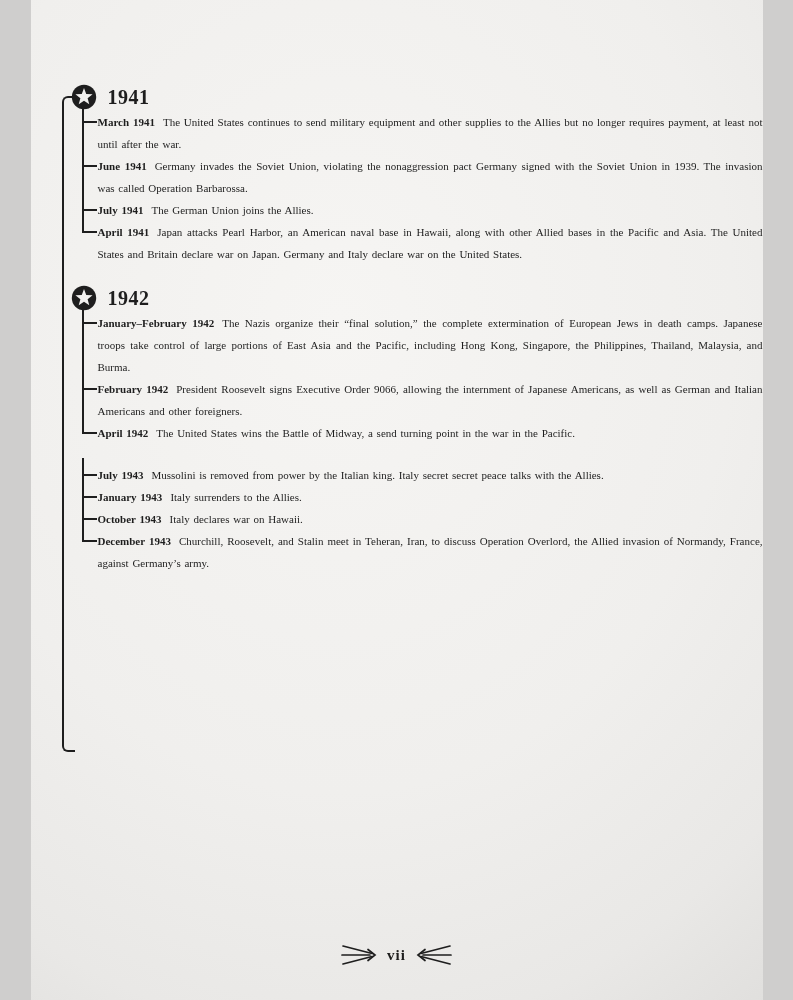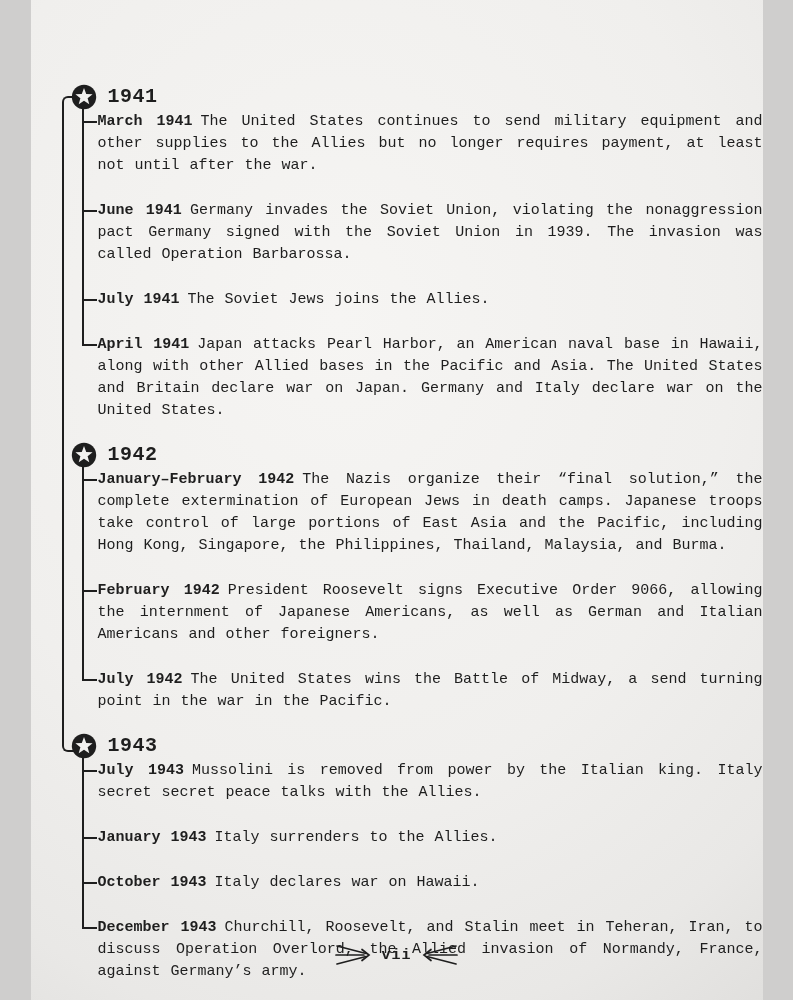--- a/index.html
+++ b/index.html
@@ -5,21 +5,21 @@
   html,body { margin:0; padding:0; }
   body { background:#cfcecd; }
   .page {
     position:relative;
     width:732px; height:1000px;
     margin:0 auto;
     overflow:hidden;
     background:
       radial-gradient(120% 105% at 42% 32%,
         #f6f5f3 0%, #f0efed 45%, #e9e8e6 68%, #dddcda 86%, #cfcecc 100%);
-    font-family:Liberation Mono, monospace;
+    font-family:Liberation Serif, serif;
     color:#1e1e1e;
   }
   
   .outer-line {
     position:absolute;
     left:31px; width:11px;
     border-left:2.6px solid #1e1e1e;
     border-top:2.6px solid #1e1e1e;
     border-bottom:2.6px solid #1e1e1e;
     border-radius:6px 0 0 6px;
@@ -34,39 +34,39 @@
     position:relative; z-index:2;
     display:flex; align-items:center; gap:11px;
     height:26px; margin:0 0 1px 0;
   }
   .star-badge { width:26px; height:26px; flex:0 0 26px; display:block; }
   .year-label {
     margin:0; font-size:20px; line-height:26px;
     font-weight:bold; letter-spacing:0.5px;
   }
   .entries { position:relative; z-index:1; margin-left:11px; }
-  .entry { position:relative; padding-left:16px; margin-top:23px; }
+  .entry { position:relative; padding-left:16px; }
   .entry:first-child { margin-top:1px; }
   
   .entry::before {
     content:""; position:absolute;
     left:0; top:-24px; bottom:0; width:2.5px;
     background:#1e1e1e;
   }
   .entry:first-child::before { top:-6px; }
   .entry:last-child::before { bottom:auto; height:35px; }
   .entry:first-child:last-child::before { top:-6px; height:17px; }
   
   .entry::after {
     content:""; position:absolute;
     left:0; top:9.5px; width:15px; height:2.5px;
     background:#1e1e1e;
   }
   .entry-text {
-    margin:0; font-size:15px; line-height:22px;
+    margin:0; font-size:11px; line-height:22px;
     text-align:justify; word-spacing:1px;
   }
   .entry-date { font-weight:bold; margin-right:8px; }
   .page-footer {
     position:absolute; left:0; top:944px; width:100%;
     display:flex; align-items:center; justify-content:center; gap:10px;
   }
   .page-number { font-size:15px; font-weight:bold; letter-spacing:1px; }
   .ornament { display:block; }
 </style>
@@ -102,21 +102,21 @@
         <h2 class="year-label">1941</h2>
       </header>
       <div class="entries">
         <div class="entry">
           <p class="entry-text"><b class="entry-date">March 1941</b><span>The United States continues to send military equipment and other supplies to the Allies but no longer requires payment, at least not until after the war.</span></p>
         </div>
         <div class="entry">
           <p class="entry-text"><b class="entry-date">June 1941</b><span>Germany invades the Soviet Union, violating the nonaggression pact Germany signed with the Soviet Union in 1939. The invasion was called Operation Barbarossa.</span></p>
         </div>
         <div class="entry">
-          <p class="entry-text"><b class="entry-date">July 1941</b><span>The Soviet Jews joins the Allies.</span></p>
+          <p class="entry-text"><b class="entry-date">July 1941</b><span>The German Union joins the Allies.</span></p>
         </div>
         <div class="entry">
           <p class="entry-text"><b class="entry-date">April 1941</b><span>Japan attacks Pearl Harbor, an American naval base in Hawaii, along with other Allied bases in the Pacific and Asia. The United States and Britain declare war on Japan. Germany and Italy declare war on the United States.</span></p>
         </div>
       </div>
     </section>
 
     <section class="year-block">
       <header class="year-header">
         <svg class="star-badge" viewBox="0 0 26 26">
@@ -125,32 +125,26 @@
         <h2 class="year-label">1942</h2>
       </header>
       <div class="entries">
         <div class="entry">
           <p class="entry-text"><b class="entry-date">January–February 1942</b><span>The Nazis organize their “final solution,” the complete extermination of European Jews in death camps. Japanese troops take control of large portions of East Asia and the Pacific, including Hong Kong, Singapore, the Philippines, Thailand, Malaysia, and Burma.</span></p>
         </div>
         <div class="entry">
           <p class="entry-text"><b class="entry-date">February 1942</b><span>President Roosevelt signs Executive Order 9066, allowing the internment of Japanese Americans, as well as German and Italian Americans and other foreigners.</span></p>
         </div>
         <div class="entry">
-          <p class="entry-text"><b class="entry-date">July 1942</b><span>The United States wins the Battle of Midway, a send turning point in the war in the Pacific.</span></p>
+          <p class="entry-text"><b class="entry-date">April 1942</b><span>The United States wins the Battle of Midway, a send turning point in the war in the Pacific.</span></p>
         </div>
       </div>
     </section>
 
     <section class="year-block">
-      <header class="year-header">
-        <svg class="star-badge" viewBox="0 0 26 26">
-            <use href="#star-badge-def"></use>
-          </svg>
-        <h2 class="year-label">1943</h2>
-      </header>
       <div class="entries">
         <div class="entry">
           <p class="entry-text"><b class="entry-date">July 1943</b><span>Mussolini is removed from power by the Italian king. Italy secret secret peace talks with the Allies.</span></p>
         </div>
         <div class="entry">
           <p class="entry-text"><b class="entry-date">January 1943</b><span>Italy surrenders to the Allies.</span></p>
         </div>
         <div class="entry">
           <p class="entry-text"><b class="entry-date">October 1943</b><span>Italy declares war on Hawaii.</span></p>
         </div>

